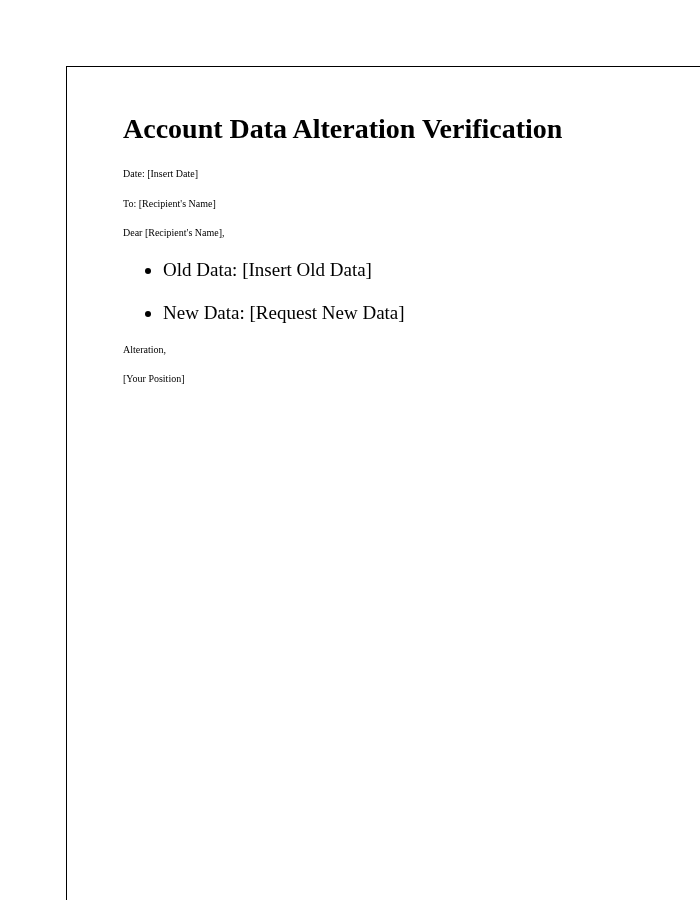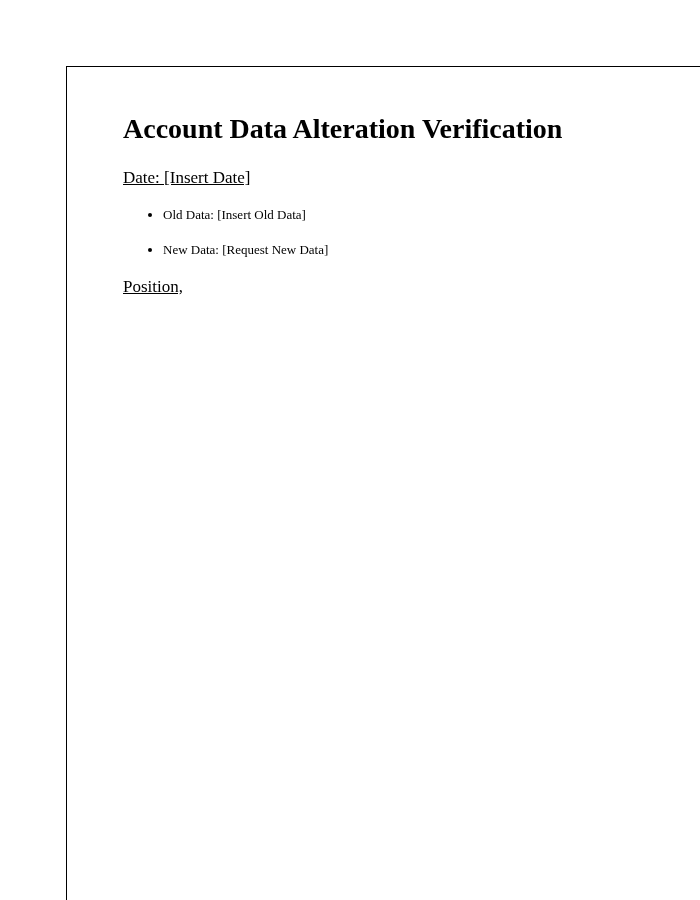--- a/index.html
+++ b/index.html
@@ -19,42 +19,44 @@
       width: 100%;
       height: 100%;
       padding: 30px 40px;
     }
     h1 {
       font-size: 28px;
       font-weight: bold;
       margin-bottom: 22px;
     }
     p {
-      font-size: 17px;
+      font-size: 10px;
       line-height: 1.35;
       margin-bottom: 15px;
-      text-decoration: underline;
     }
     ul {
       margin-left: 40px;
       margin-bottom: 15px;
     }
     li {
-      font-size: 13px;
+      font-size: 19px;
       line-height: 1.45;
       list-style-type: disc;
     }
   </style>
 </head>
 <body>
 
 <div class="page">
   <h1>Account Data Alteration Verification</h1>
 
   <p>Date: [Insert Date]</p>
+  <p>To: [Recipient's Name]</p>
+  <p>Dear [Recipient's Name],</p>
 
   <ul>
     <li>Old Data: [Insert Old Data]</li>
     <li>New Data: [Request New Data]</li>
   </ul>
 
-  <p>Position,</p>
+  <p>Alteration,</p>
+  <p>[Your Position]</p>
 </div>
 
 </body></html>

